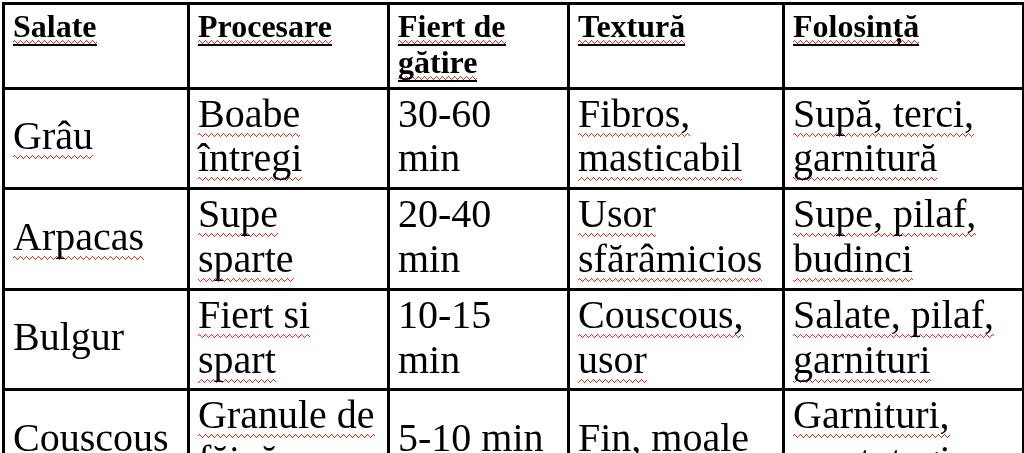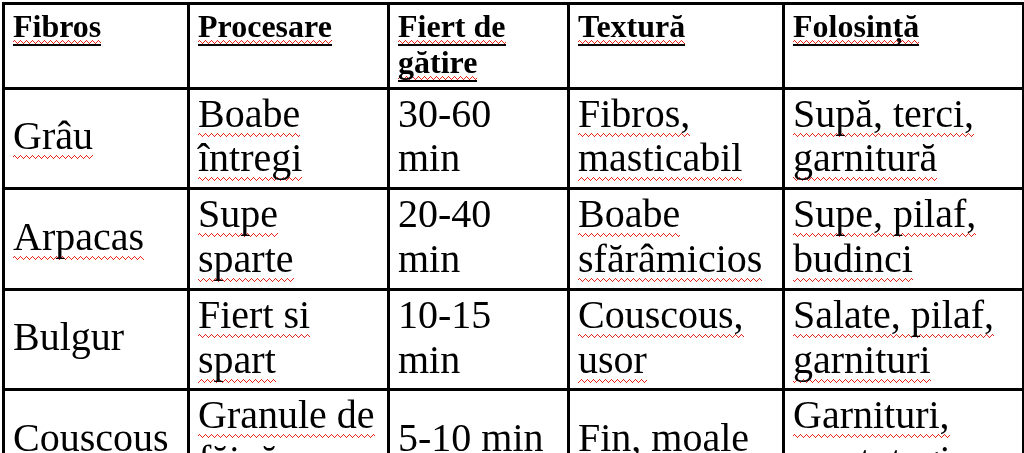--- a/index.html
+++ b/index.html
@@ -74,21 +74,21 @@
     <colgroup>
       <col class="c0">
         <col class="c1">
         <col class="c2">
         <col class="c3">
         <col class="c4">
     </colgroup>
     <thead>
       <tr>
         <th>
-          <span class="sq hdr-u">Fibros</span>
+          <span class="sq hdr-u">Salate</span>
         </th>
         <th>
           <span class="sq hdr-u">Procesare</span>
         </th>
         <th>
           <span class="sq hdr-u">Fiert de gătire</span>
         </th>
         <th>
           <span class="sq hdr-u">Textură</span>
         </th>
@@ -119,21 +119,21 @@
         <td>
           <span class="sq">Arpacas</span>
         </td>
         <td>
           <span class="sq">Supe sparte</span>
         </td>
         <td>
           <span>20-40 min</span>
         </td>
         <td>
-          <span class="sq">Boabe sfărâmicios</span>
+          <span class="sq">Usor sfărâmicios</span>
         </td>
         <td>
           <span class="sq">Supe, pilaf, budinci</span>
         </td>
       </tr>
       <tr>
         <td>
           <span>Bulgur</span>
         </td>
         <td>

